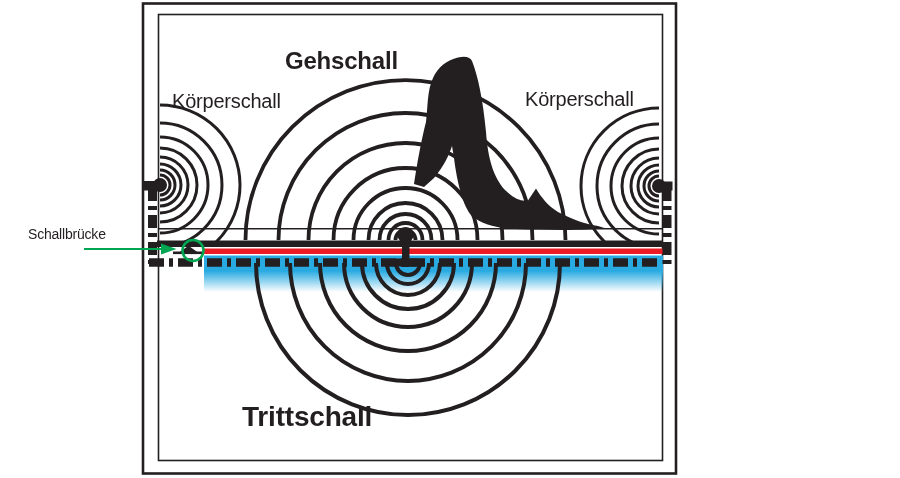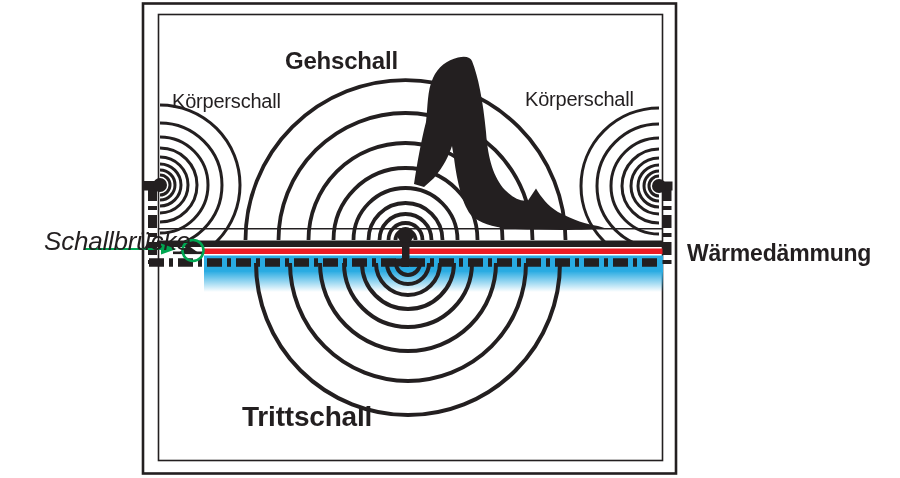--- a/index.html
+++ b/index.html
@@ -144,15 +144,14 @@
     <polygon class="fill-black" points="179,252.6 198,252.6 188.5,245.8"></polygon>
     <circle class="green-stroke" cx="193" cy="250.5" r="10.5" stroke-width="2.6"></circle>
     <line class="green-stroke" x1="84" y1="249" x2="161" y2="249" stroke-width="2.2"></line>
     <polygon class="green-fill" points="161,243.6 176.5,249 161,254.4"></polygon>
   </svg>
 
   <div class="lbl bold" style="left:285px;top:48px;font-size:24px;">Gehschall</div>
   <div class="lbl" style="left:172px;top:90px;font-size:20px;">Körperschall</div>
   <div class="lbl" style="left:525px;top:88px;font-size:20px;">Körperschall</div>
   <div class="lbl bold" style="left:242px;top:402px;font-size:28px;">Trittschall</div>
-  <div class="lbl bold" style="left:687px;top:241px;font-size:23px;">Wärmedämmung</div>
-  <div class="lbl" style="left:44px;top:227px;font-size:26px;font-style:italic;">Schallbrücke</div>
+  <div class="lbl" style="left:28px;top:227px;font-size:14px;">Schallbrücke</div>
 </div>
 
 </body></html>

